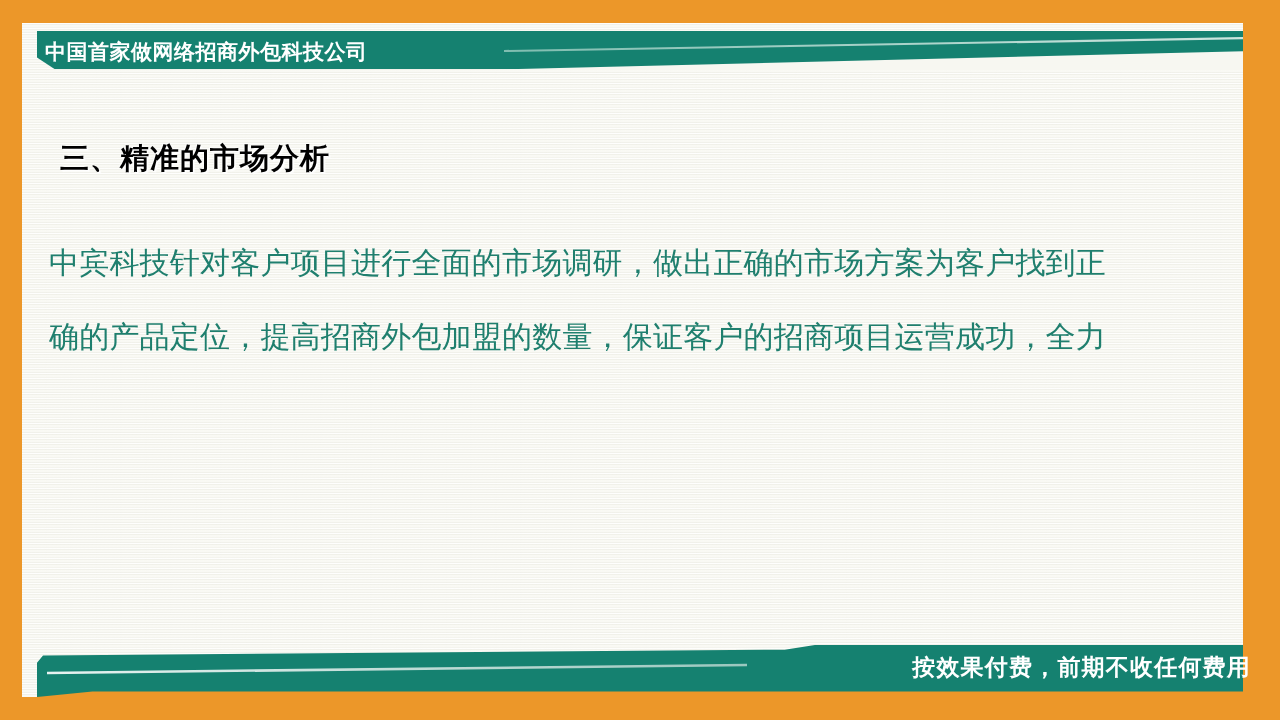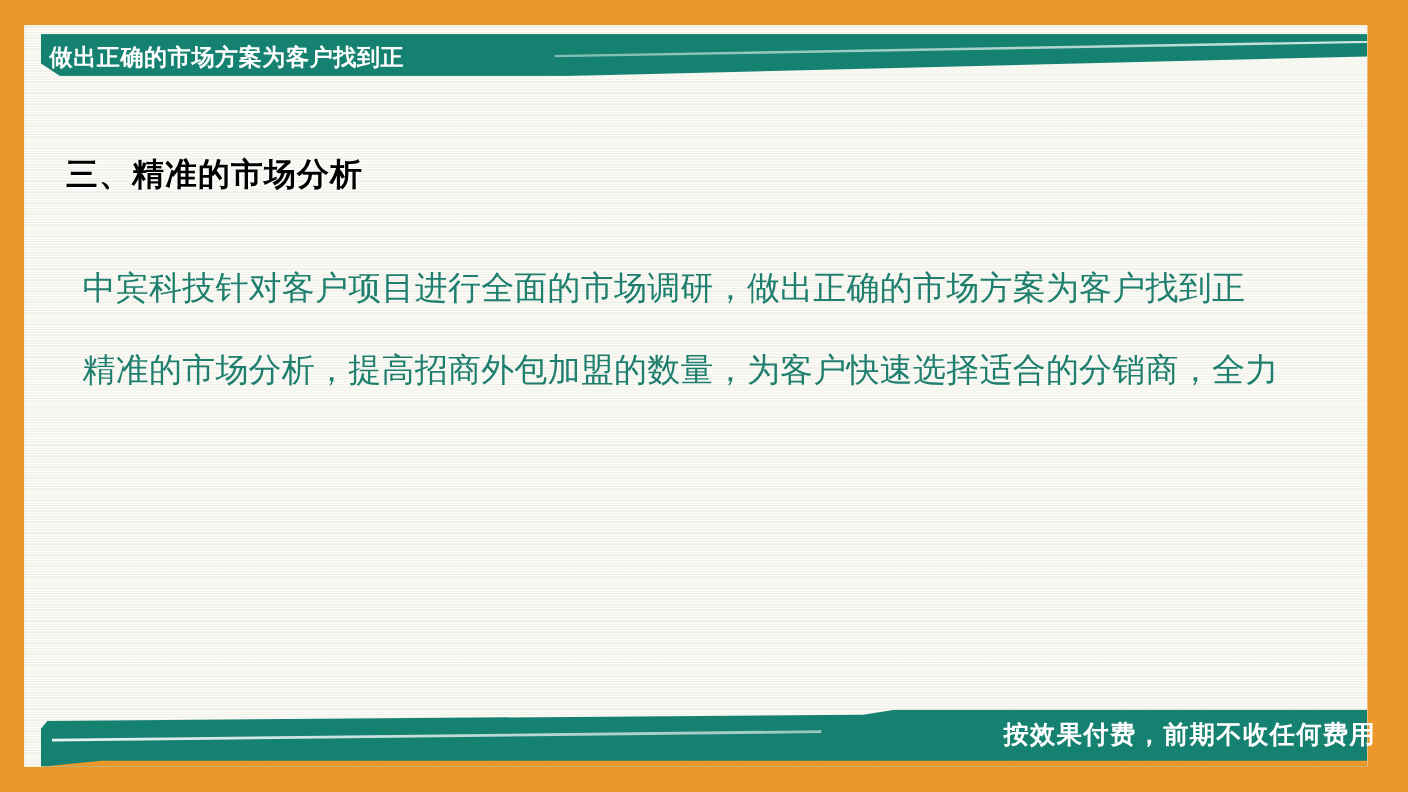--- a/index.html
+++ b/index.html
@@ -122,21 +122,20 @@
     font-size: 30px;
     line-height: 74px;
     color: #1f7f6e;
     text-align: justify;
     text-justify: inter-character;
     letter-spacing: 0.2px;
   }
   #body-copy .ln {
     display: block;
     white-space: nowrap;
-    margin-left: 26px;
   }
 
   
   #footer-band {
     position: absolute;
     left: 37px; top: 645px;
     width: 1206px; height: 52px;
   }
   #footer-band .fill {
     position: absolute;
@@ -181,27 +180,27 @@
 
 <div id="slide">
 
   <div id="paper"></div>
 
   <div id="header-band"></div>
   <div id="header-wedge">
     <div class="cut"></div>
     <div class="hairline"></div>
   </div>
-  <div id="header-title">做出正确的市场方案为客户找到正</div>
+  <div id="header-title">中国首家做网络招商外包科技公司</div>
 
   <div id="section-heading">三、精准的市场分析</div>
 
   <div id="body-copy">
     <span class="ln">中宾科技针对客户项目进行全面的市场调研，做出正确的市场方案为客户找到正</span>
-    <span class="ln">精准的市场分析，提高招商外包加盟的数量，为客户快速选择适合的分销商，全力</span>
+    <span class="ln">确的产品定位，提高招商外包加盟的数量，保证客户的招商项目运营成功，全力</span>
   </div>
 
   <div id="footer-band">
     <div class="fill"></div>
     <div class="hairline"></div>
     <div class="base-cut"></div>
   </div>
   <div id="footer-text">按效果付费，前期不收任何费用</div>
 
 </div>

